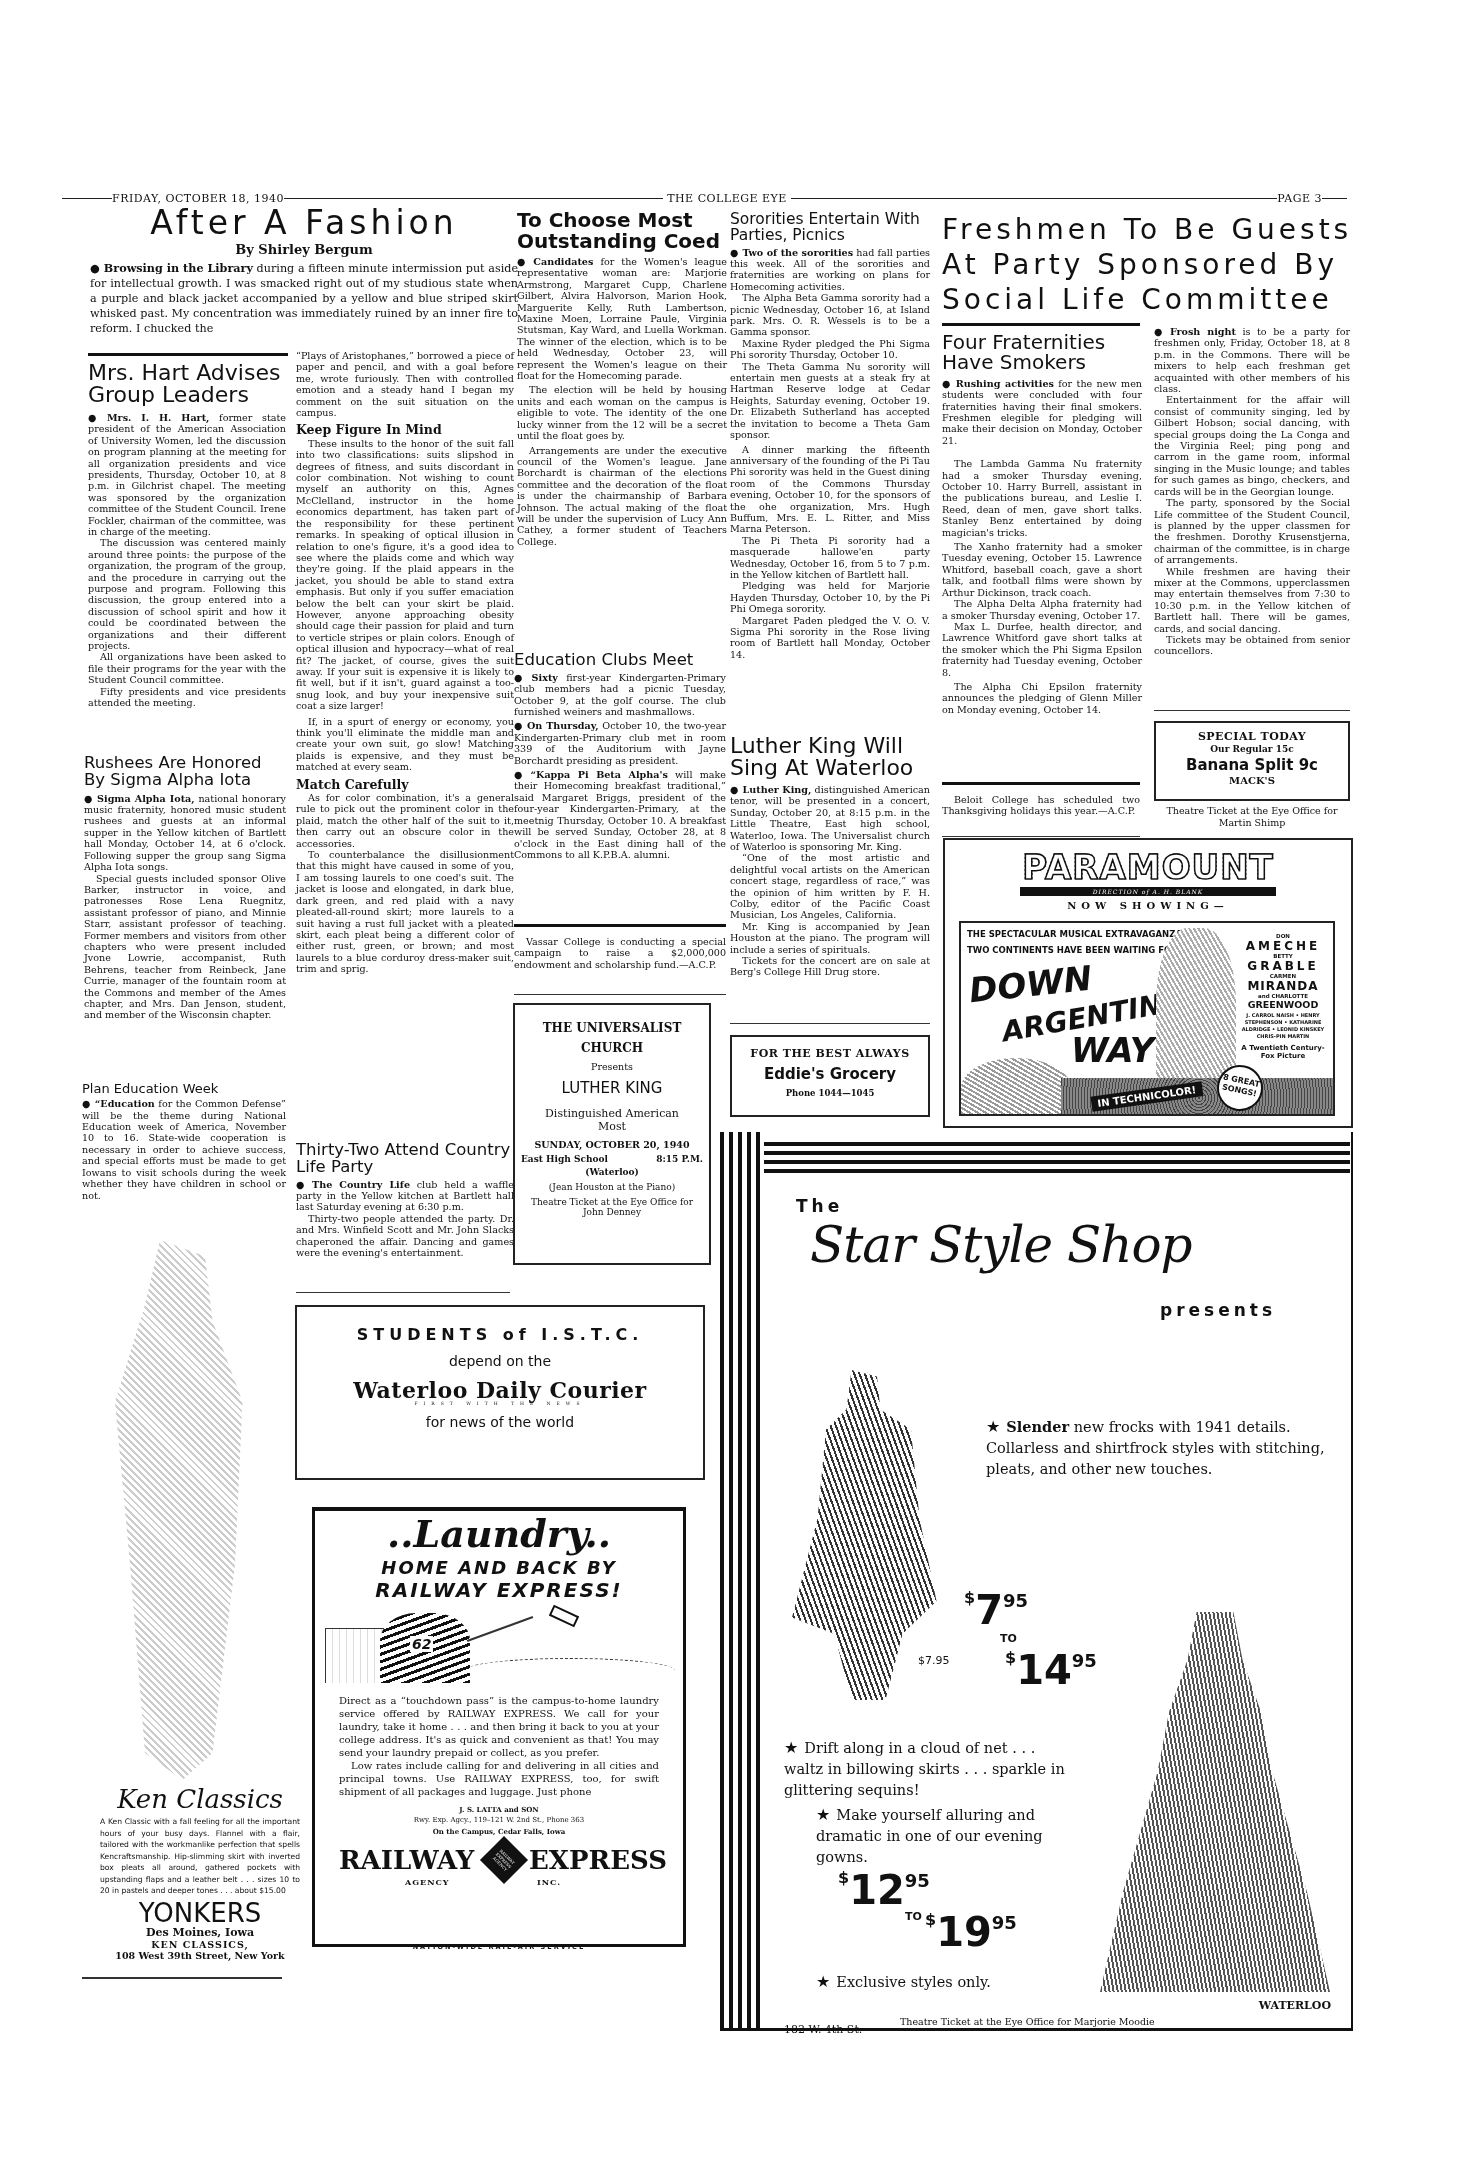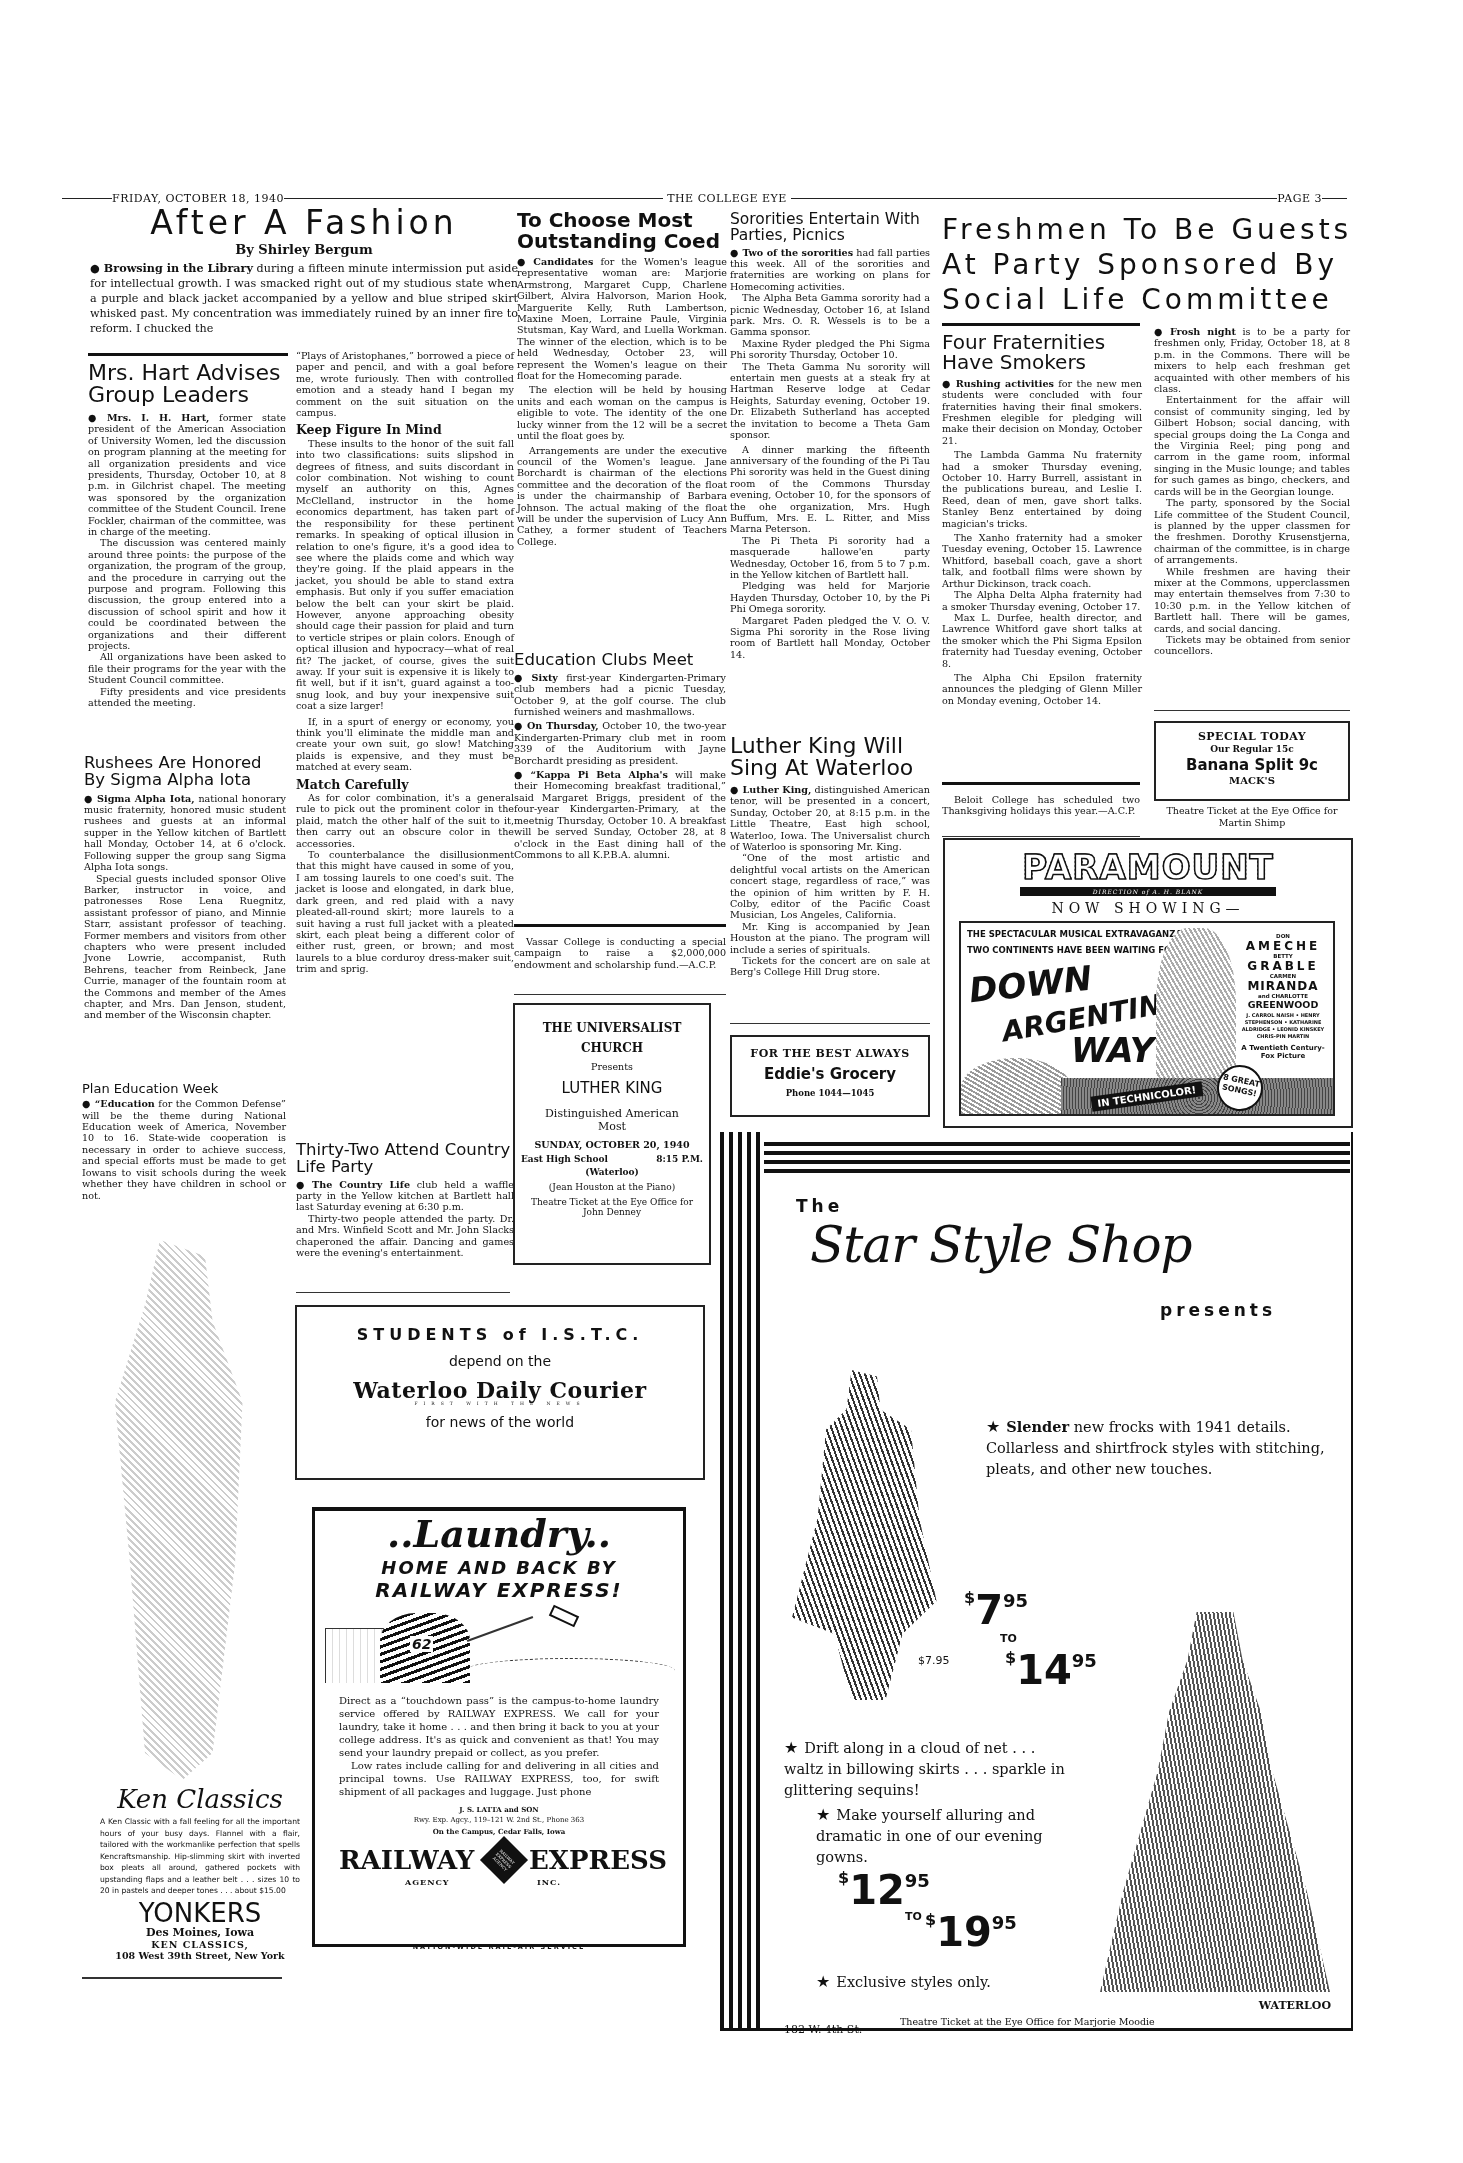--- a/index.html
+++ b/index.html
@@ -188,21 +188,21 @@
   <p>The party, sponsored by the Social Life committee of the Student Council, is planned by the upper classmen for the freshmen. Dorothy Krusenstjerna, chairman of the committee, is in charge of arrangements.</p>
   <p>While freshmen are having their mixer at the Commons, upperclassmen may entertain themselves from 7:30 to 10:30 p.m. in the Yellow kitchen of Bartlett hall. There will be games, cards, and social dancing.</p>
   <p>Tickets may be obtained from senior councellors.</p>
 </div>
 <div class="thin" style="left:1154px;top:710px;width:196px"></div>
 
 <div class="abs" style="left:942px;top:332px;width:200px">
   <div class="hd" style="font-size:20px;margin-bottom:5px">Four Fraternities Have Smokers</div>
   <div class="p">
     <p class="lead"><span class="bul"></span><b>Rushing activities</b><span> for the new men students were concluded with four fraternities having their final smokers. Freshmen elegible for pledging will make their decision on Monday, October 21.</span></p>
-    <p style="margin-top:3px">The Lambda Gamma Nu fraternity had a smoker Thursday evening, October 10. Harry Burrell, assistant in the publications bureau, and Leslie I. Reed, dean of men, gave short talks. Stanley Benz entertained by doing magician's tricks.</p>
+    <p style="margin-top:12px">The Lambda Gamma Nu fraternity had a smoker Thursday evening, October 10. Harry Burrell, assistant in the publications bureau, and Leslie I. Reed, dean of men, gave short talks. Stanley Benz entertained by doing magician's tricks.</p>
     <p style="margin-top:3px">The Xanho fraternity had a smoker Tuesday evening, October 15. Lawrence Whitford, baseball coach, gave a short talk, and football films were shown by Arthur Dickinson, track coach.</p>
     <p>The Alpha Delta Alpha fraternity had a smoker Thursday evening, October 17.</p>
     <p>Max L. Durfee, health director, and Lawrence Whitford gave short talks at the smoker which the Phi Sigma Epsilon fraternity had Tuesday evening, October 8.</p>
     <p style="margin-top:3px">The Alpha Chi Epsilon fraternity announces the pledging of Glenn Miller on Monday evening, October 14.</p>
   </div>
 </div>
 <div class="rule" style="left:942px;top:782px;width:198px;height:3px"></div>
 <div class="abs p" style="left:942px;top:794px;width:198px">
     <p>Beloit College has scheduled two Thanksgiving holidays this year.—A.C.P.</p>
   </div>
@@ -214,21 +214,21 @@
   <div style="font-family:'DejaVu Sans',sans-serif;font-weight:bold;font-size:15px;margin-top:2px">Banana Split 9c</div>
   <div style="font-weight:bold;font-size:10px;margin-top:1px">MACK'S</div>
 </div>
 <div class="abs c" style="left:1154px;top:805px;width:196px;font-size:9.5px;line-height:12px">Theatre Ticket at the Eye Office for Martin Shimp</div>
 
 <div class="box" style="left:943px;top:838px;width:410px;height:290px">
   <div class="c" style="margin-top:7px">
     <span style="display:inline-block;font-family:'DejaVu Sans',sans-serif;font-weight:bold;font-size:34px;letter-spacing:1px;color:#fff;-webkit-text-stroke:1.5px #111;background:repeating-linear-gradient(0deg,#111 0 2px,#fff 2px 4px);-webkit-background-clip:text;background-clip:text;padding:0 4px">PARAMOUNT</span>
   </div>
   <div class="c" style="margin:0 auto;width:256px;background:#111;color:#fff;font-size:6px;font-style:italic;letter-spacing:1px;line-height:9px">DIRECTION of A. H. BLANK</div>
-  <div class="c" style="font-weight:normal;font-size:14px;letter-spacing:5px;margin-top:4px">NOW SHOWING—</div>
+  <div class="c" style="font-weight:bold;font-size:10px;letter-spacing:5px;margin-top:4px">NOW SHOWING—</div>
   <div class="abs" style="left:14px;top:81px;width:376px;height:195px;border:2px solid #222;overflow:hidden">
     <div style="position:absolute;left:6px;top:6px;font-family:'DejaVu Sans',sans-serif;font-weight:bold;font-size:8.5px">THE SPECTACULAR MUSICAL EXTRAVAGANZA</div>
     <div style="position:absolute;left:6px;top:22px;font-family:'DejaVu Sans',sans-serif;font-weight:bold;font-size:8.5px">TWO CONTINENTS HAVE BEEN WAITING FOR !</div>
     <div style="position:absolute;left:8px;top:44px;font-family:'DejaVu Sans',sans-serif;font-weight:bold;font-style:italic;font-size:34px;line-height:1;transform:rotate(-6deg)">DOWN</div>
     <div style="position:absolute;left:40px;top:80px;font-family:'DejaVu Sans',sans-serif;font-weight:bold;font-style:italic;font-size:28px;line-height:1;transform:rotate(-10deg)">ARGENTINE</div>
     <div style="position:absolute;left:110px;top:110px;font-family:'DejaVu Sans',sans-serif;font-weight:bold;font-style:italic;font-size:34px;line-height:1">WAY</div>
     <div style="position:absolute;left:195px;top:5px;width:80px;height:185px;background:repeating-linear-gradient(60deg,#aaa 0 2px,#fff 2px 4px);border-radius:40% 40% 10% 10%"></div>
     <div style="position:absolute;left:0;top:135px;width:110px;height:60px;background:repeating-linear-gradient(30deg,#999 0 2px,#fff 2px 4px);border-radius:50% 50% 0 0"></div>
     <div style="position:absolute;left:100px;top:155px;width:276px;height:40px;background:repeating-radial-gradient(circle,#444 0 1px,#888 1px 3px)"></div>
     <div style="position:absolute;left:130px;top:166px;background:#111;color:#fff;font-family:'DejaVu Sans',sans-serif;font-weight:bold;font-size:10px;padding:2px 6px;transform:rotate(-8deg)">IN TECHNICOLOR!</div>

